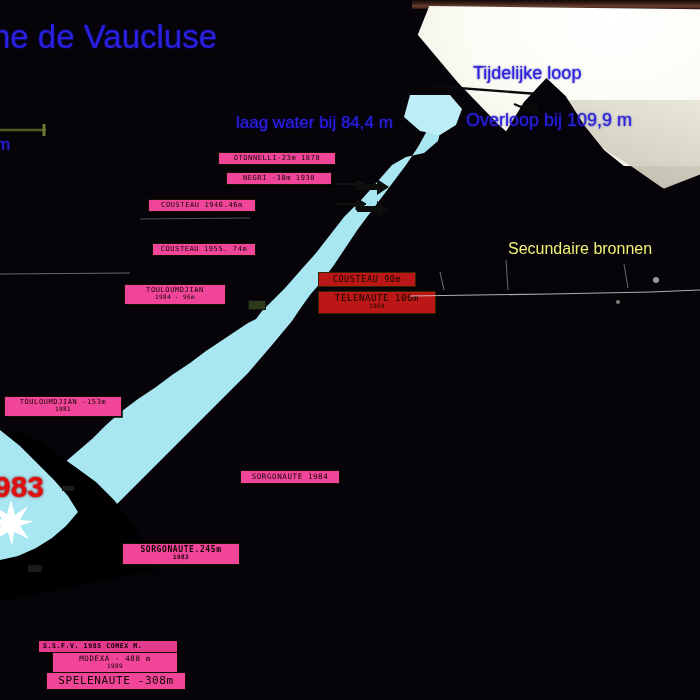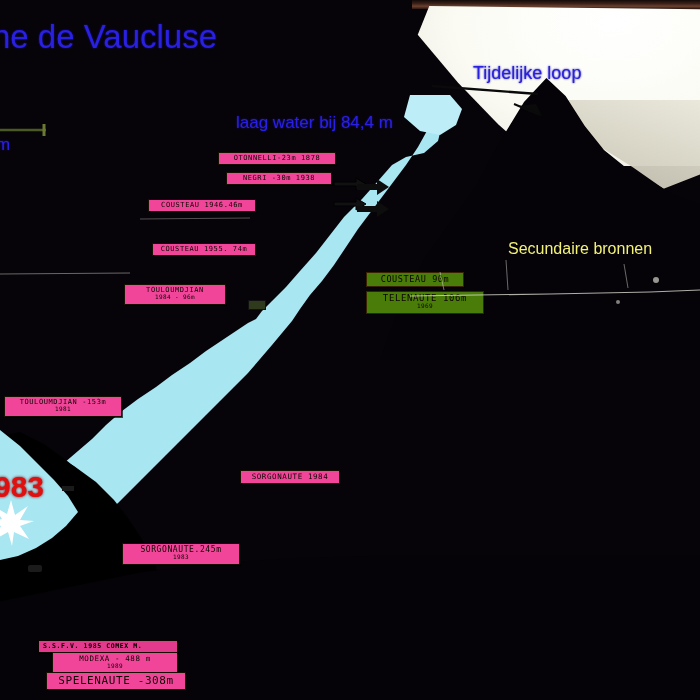--- a/index.html
+++ b/index.html
@@ -52,21 +52,21 @@
     color:#120c06;
     border:1px solid #1a1508;
     font-family:"DejaVu Sans Mono",monospace;
     letter-spacing:.6px;
     text-align:center;
     line-height:1.05;
     box-shadow:1px 1px 0 rgba(0,0,0,.7);
     filter:contrast(1.05);
   }
   .lbl .yr{display:block;font-size:6px;letter-spacing:.4px;}
-  .lbl.orange{background:#4d7c0f;border-color:#3a2608;color:#120c04;margin-left:48px;}
+  .lbl.orange{background:#b91c1c;border-color:#3a2608;color:#120c04;}
   .lbl.dim{opacity:.9;}
   .lbl.blurry{filter:blur(.25px) contrast(1.15);font-weight:bold;}
   .starburst{position:absolute;}
 </style>
 </head>
 <body>
 
 <div id="stage">
 
   <div id="rock"></div>
@@ -147,20 +147,21 @@
   <div style="position:absolute;left:248px;top:300px;width:16px;height:8px;background:#2f3a1c;border:1px solid #111;"></div>
   <div style="position:absolute;left:62px;top:486px;width:12px;height:5px;background:#1a1a1a;"></div>
   <div style="position:absolute;left:28px;top:565px;width:14px;height:7px;background:#1b1b1b;border-radius:2px;"></div>
 
   <div class="t blue" style="left:-8px;top:18px;font-size:33px;">ne de Vaucluse</div>
 
   <div class="t blue" style="left:228px;top:113px;font-size:17px;margin-left:8px;">laag water bij 84,4 m</div>
 
   <div class="t blue" style="left:473px;top:63px;font-size:18px;">Tijdelijke loop</div>
 
+  <div class="t blue" style="left:466px;top:110px;font-size:18px;">Overloop bij 109,9 m</div>
 
   <div class="t yellow" style="left:508px;top:199px;font-size:16px;margin-top:41px;">Secundaire bronnen</div>
 
   <div class="t red" style="left:-6px;top:470px;font-size:30px;">983</div>
 
   <div class="t blue" style="left:-4px;top:135px;font-size:17px;">m</div>
 
   <div class="lbl" style="left:218px;top:152px;width:116px;padding:2px 0;font-size:7px;">
     <span>OTONNELLI-23m 1878</span>
   </div>
@@ -185,21 +186,21 @@
 
   <div class="lbl" style="left:4px;top:396px;width:116px;padding:2px 0 3px;font-size:7px;">
     <span>TOULOUMDJIAN -153m</span>
     <span class="yr">1981</span>
   </div>
 
   <div class="lbl" style="left:240px;top:470px;width:98px;padding:2px 0;font-size:7.5px;">
     <span>SORGONAUTE 1984</span>
   </div>
 
-  <div class="lbl" style="left:122px;top:543px;width:116px;padding:2px 0 3px;font-size:8px;">
+  <div class="lbl" style="left:122px;top:543px;width:116px;padding:2px 0 3px;font-size:8px;font-weight:bold;">
     <span>SORGONAUTE.245m</span>
     <span class="yr">1983</span>
   </div>
 
   <div class="lbl blurry dim" style="left:38px;top:640px;width:134px;padding:2px 0;font-size:6.5px;text-align:left;padding-left:4px;">
     <span>S.S.F.V.    1985  COMEX M.</span>
   </div>
 
   <div class="lbl" style="left:52px;top:652px;width:124px;padding:2px 0 3px;font-size:7.5px;">
     <span>MODEXA    - 488 m</span>

